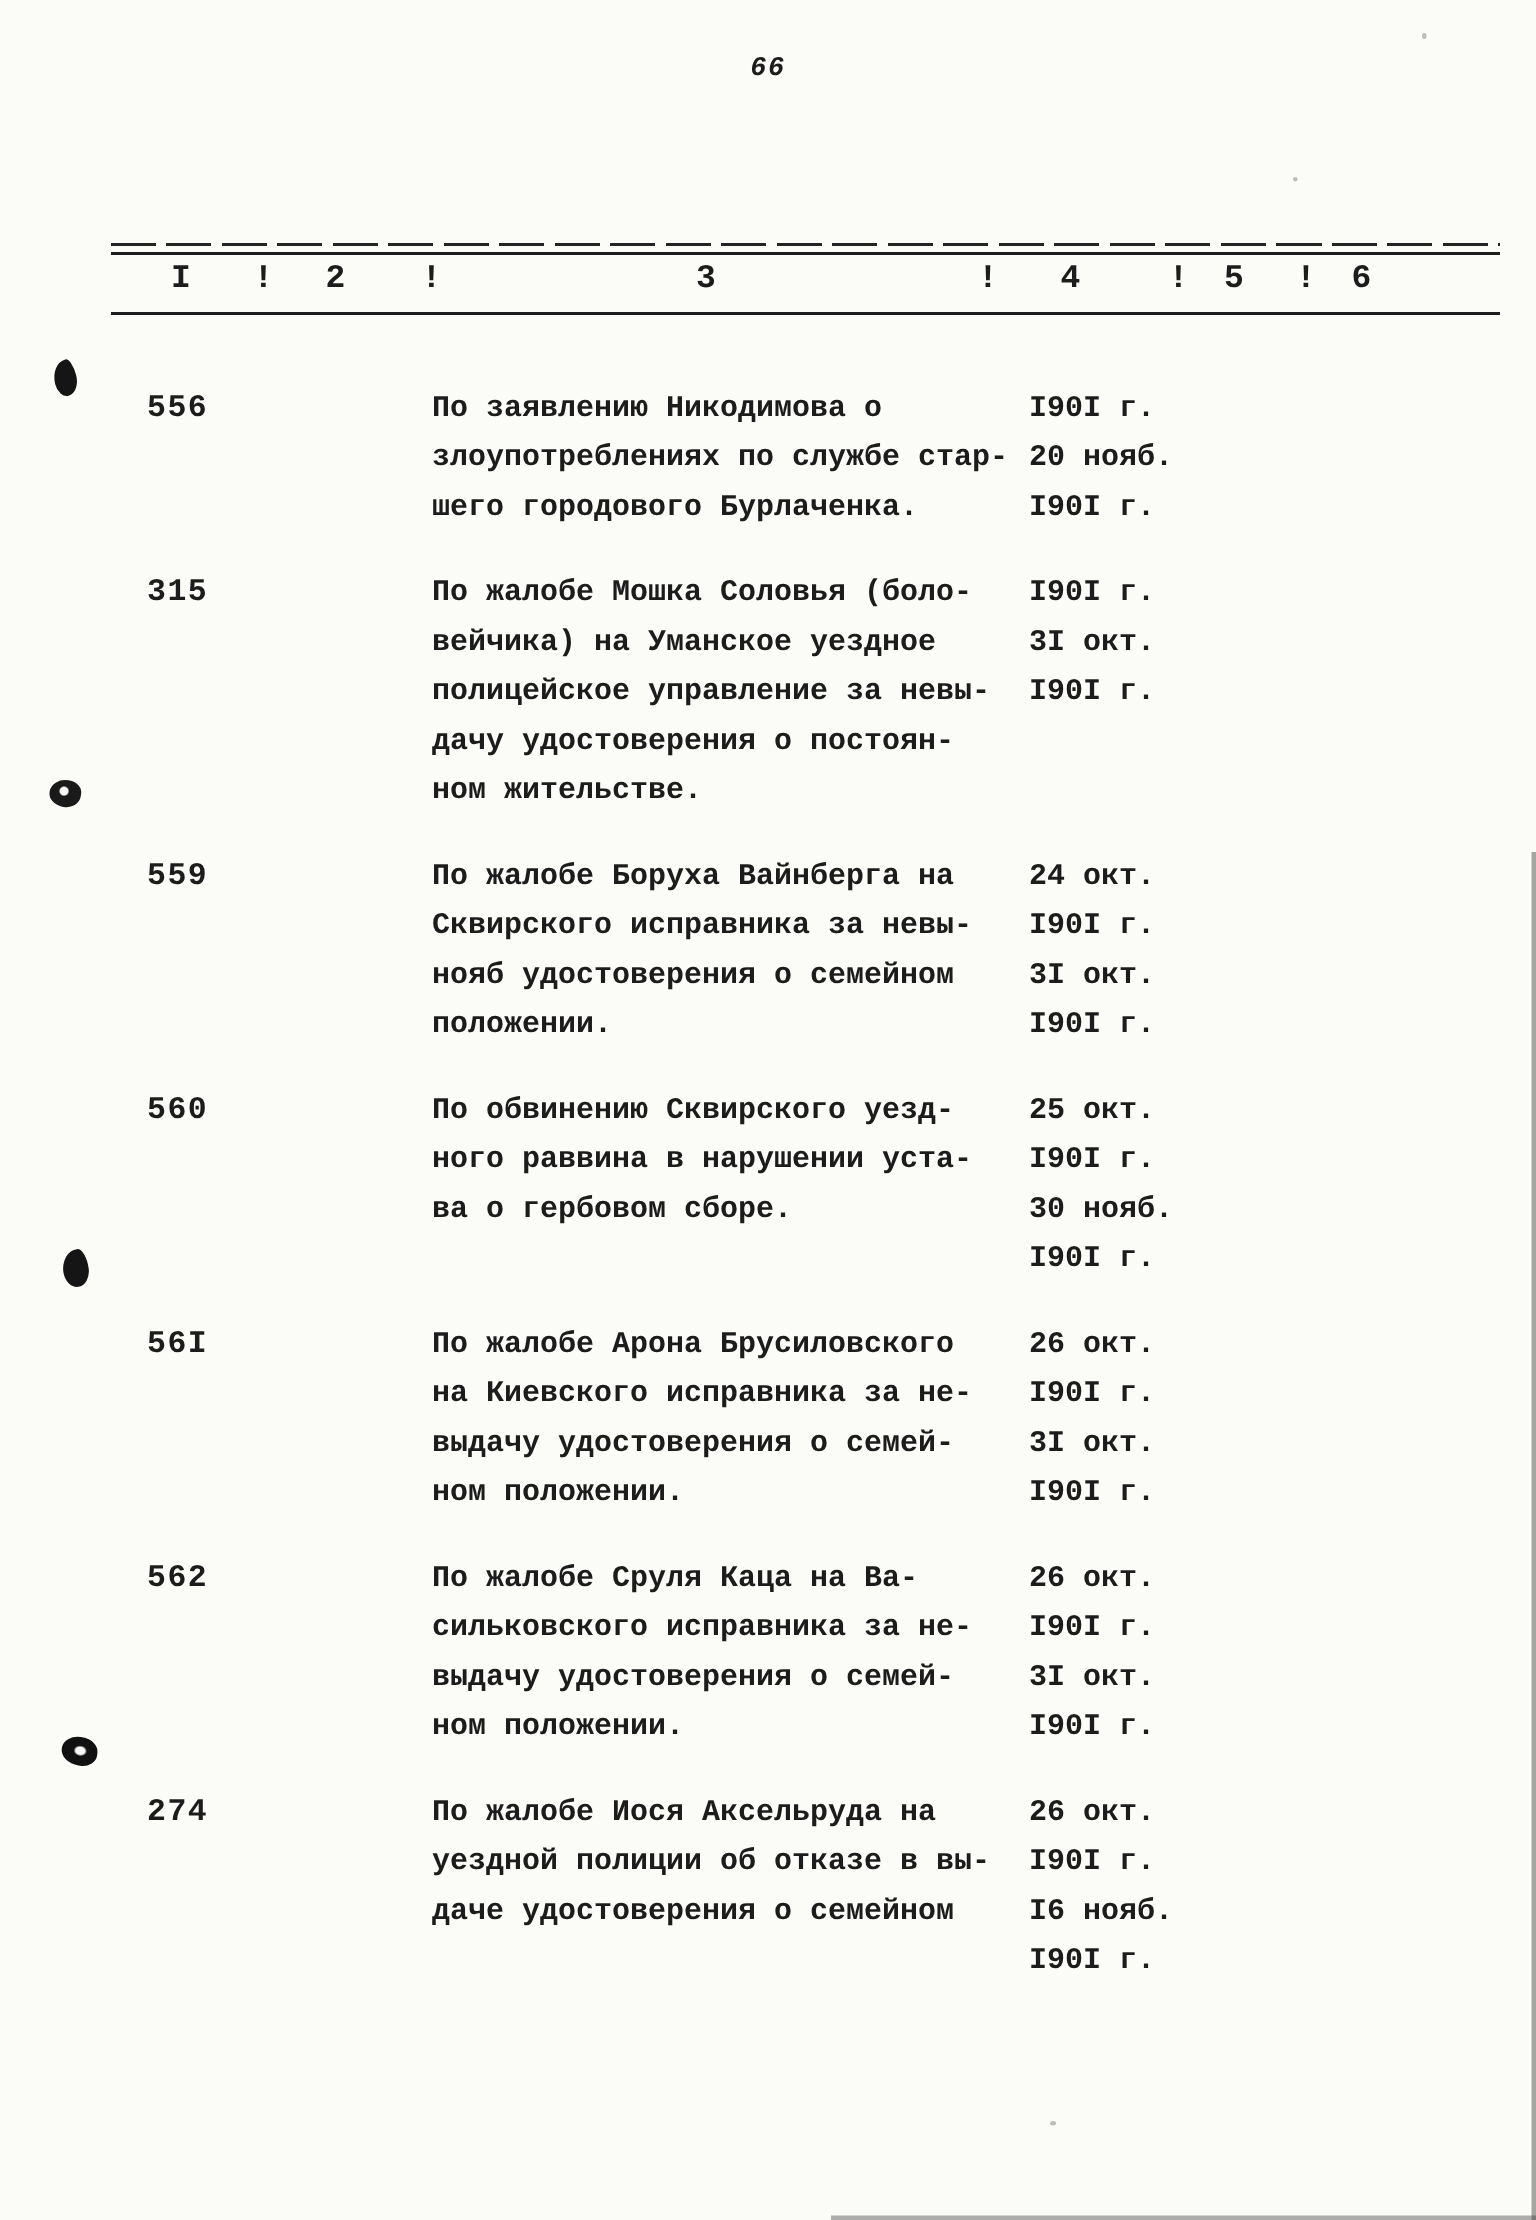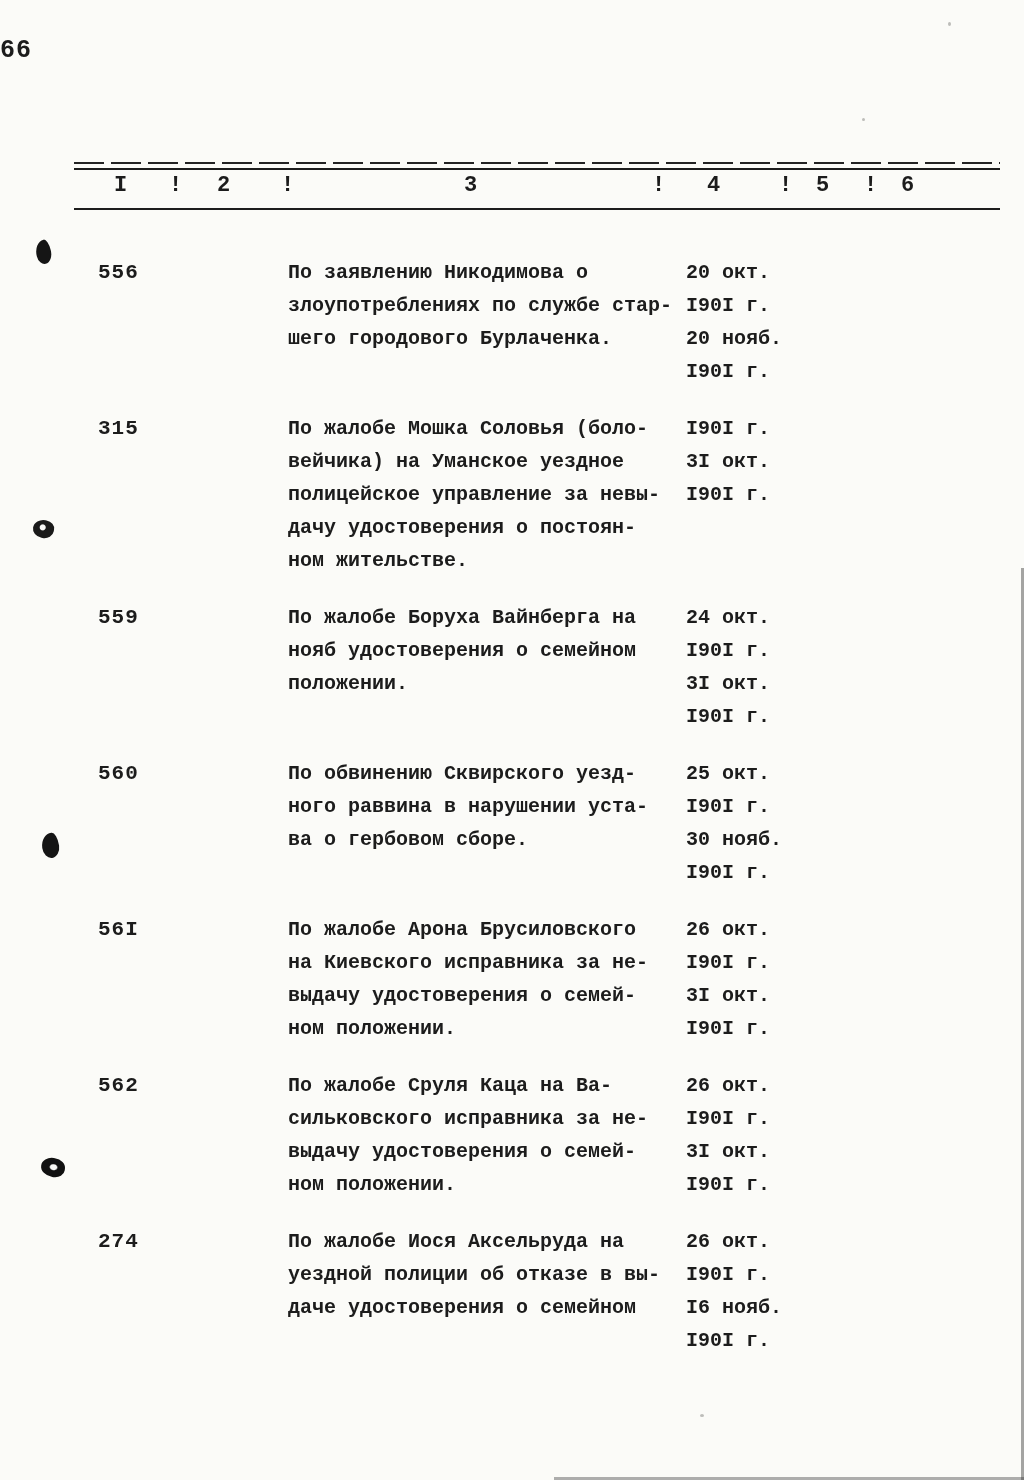--- a/index.html
+++ b/index.html
@@ -7,21 +7,21 @@
     position:relative;
     width:1024px;height:1480px;
     background:#fbfbf8;
     overflow:hidden;
     color:#1c1c1c;
     font-family:"Liberation Mono","DejaVu Sans Mono",monospace;
     font-weight:bold;
   }
   .page-number{
     position:absolute;top:36px;left:0;width:100%;
-    font-size:25px;letter-spacing:1px;
+    text-align:center;font-size:18px;letter-spacing:1px;font-style:italic;
   }
   
   .ruled-header{position:absolute;top:162px;left:74px;width:926px;height:50px;}
   .rule{position:absolute;left:0;width:100%;height:2px;background:#1d1d1d;}
   .rule-dashed{top:0;height:2px;background:repeating-linear-gradient(90deg,#242424 0 30px,rgba(0,0,0,0) 30px 37px);}
   .rule-top{top:6px;}
   .rule-bottom{top:46px;}
   .hc{position:absolute;top:11px;font-size:22px;line-height:26px;}
   .hc-0{left:40px}.hc-1{left:95px}.hc-2{left:143px}.hc-3{left:207px}
   .hc-4{left:390px}.hc-5{left:578px}.hc-6{left:633px}.hc-7{left:705px}
@@ -78,21 +78,20 @@
 
   <div class="entries">
   <div class="entry">
     <div class="entry-number">556</div>
     <div class="entry-desc">
           <div class="line">По заявлению Никодимова о</div>
           <div class="line">злоупотреблениях по службе стар-</div>
           <div class="line">шего городового Бурлаченка.</div>
         </div>
     <div class="entry-dates">
-          <div class="line">20 окт.</div>
           <div class="line">I90I г.</div>
           <div class="line">20 нояб.</div>
           <div class="line">I90I г.</div>
         </div>
   </div>
 
   <div class="entry">
     <div class="entry-number">315</div>
     <div class="entry-desc">
           <div class="line">По жалобе Мошка Соловья (боло-</div>
@@ -105,20 +104,21 @@
           <div class="line">I90I г.</div>
           <div class="line">3I окт.</div>
           <div class="line">I90I г.</div>
         </div>
   </div>
 
   <div class="entry">
     <div class="entry-number">559</div>
     <div class="entry-desc">
           <div class="line">По жалобе Боруха Вайнберга на</div>
+          <div class="line">Сквирского исправника за невы-</div>
           <div class="line">нояб удостоверения о семейном</div>
           <div class="line">положении.</div>
         </div>
     <div class="entry-dates">
           <div class="line">24 окт.</div>
           <div class="line">I90I г.</div>
           <div class="line">3I окт.</div>
           <div class="line">I90I г.</div>
         </div>
   </div>

